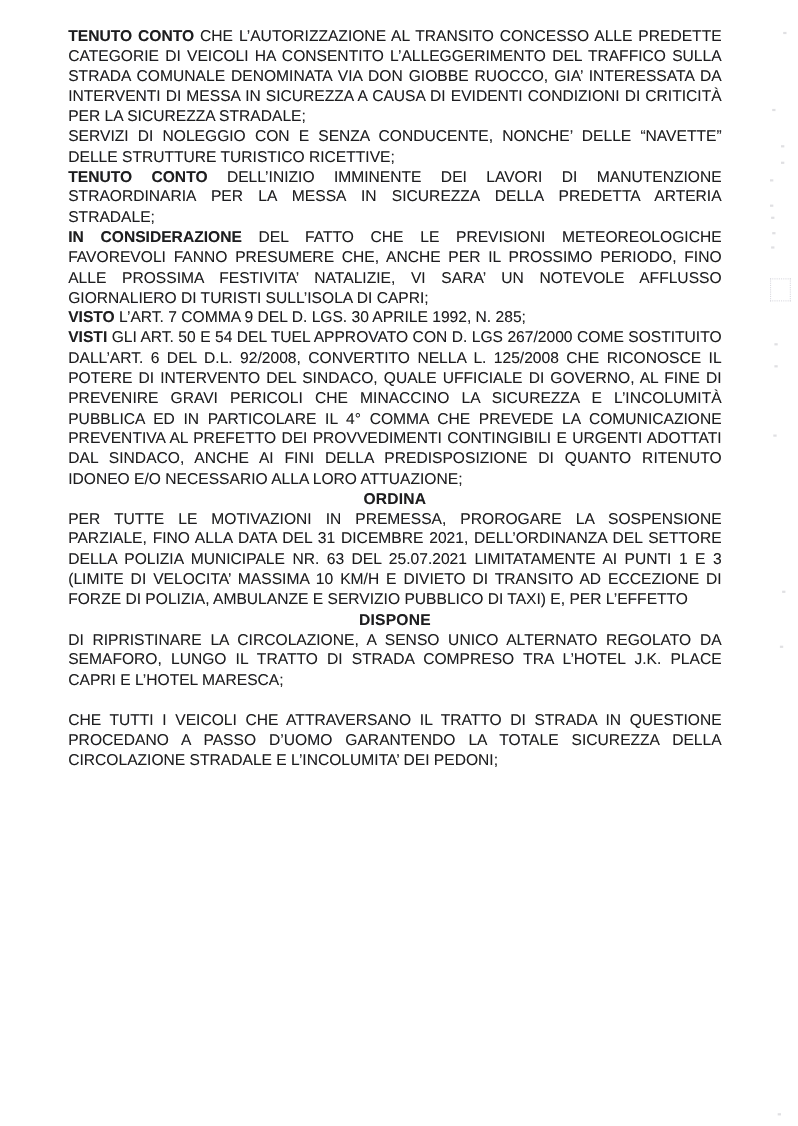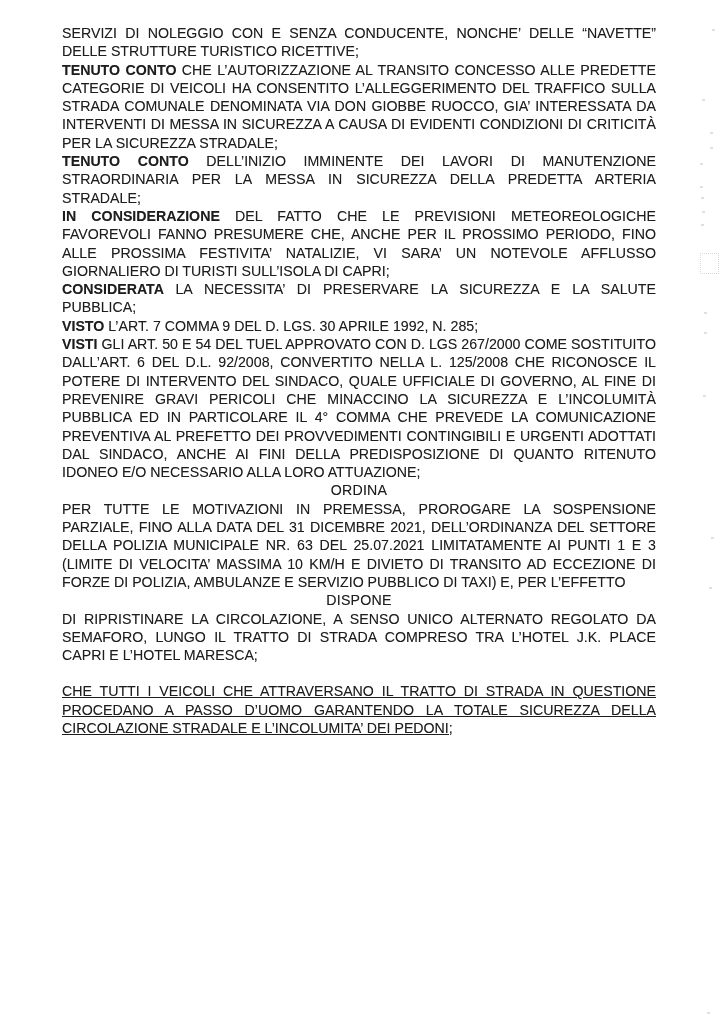--- a/index.html
+++ b/index.html
@@ -16,26 +16,26 @@
     width: 594px;
     color: #1d1d1f;
     font-size: 14.2px;
     line-height: 18.3px;
     text-align: justify;
     text-shadow: 0 0 0.4px rgba(20,20,20,0.35);
   }
   .page-text p { margin: 0; }
   .lead { font-weight: bold; }
   .doc-heading {
-    font-weight: normal;
+    font-weight: bold;
     text-align: center;
     margin: 17px 0;
     letter-spacing: 0.2px;
   }
-  .gap-top { margin-top: 18px !important; text-decoration: underline; }
+  .gap-top { margin-top: 18px !important; }
 
   
   .speck {
     position: absolute;
     width: 3px; height: 2px;
     background: #d8d8dc;
     opacity: 0.8;
   }
   .artifact-box {
     position: absolute;
@@ -43,31 +43,30 @@
     width: 17px; height: 19px;
     border: 1px dotted #d0d0d8;
     opacity: 0.8;
   }
 </style>
 </head>
 <body>
 
 <div class="page-text">
 
+  <p><span class="lead">TENUTO CONTO </span><span>CHE L’AUTORIZZAZIONE AL TRANSITO CONCESSO ALLE PREDETTE CATEGORIE DI VEICOLI HA CONSENTITO L’ALLEGGERIMENTO DEL TRAFFICO SULLA STRADA COMUNALE DENOMINATA VIA DON GIOBBE RUOCCO, GIA’ INTERESSATA DA INTERVENTI DI MESSA IN SICUREZZA A CAUSA DI EVIDENTI CONDIZIONI DI CRITICITÀ PER LA SICUREZZA STRADALE;</span></p>
+
   <p><span class="lead"></span><span>SERVIZI DI NOLEGGIO CON E SENZA CONDUCENTE, NONCHE’ DELLE “NAVETTE” DELLE STRUTTURE TURISTICO RICETTIVE;</span></p>
-
-  <p><span class="lead">TENUTO CONTO </span><span>CHE L’AUTORIZZAZIONE AL TRANSITO CONCESSO ALLE PREDETTE CATEGORIE DI VEICOLI HA CONSENTITO L’ALLEGGERIMENTO DEL TRAFFICO SULLA STRADA COMUNALE DENOMINATA VIA DON GIOBBE RUOCCO, GIA’ INTERESSATA DA INTERVENTI DI MESSA IN SICUREZZA A CAUSA DI EVIDENTI CONDIZIONI DI CRITICITÀ PER LA SICUREZZA STRADALE;</span></p>
 
   <p><span class="lead">TENUTO CONTO </span><span>DELL’INIZIO IMMINENTE DEI LAVORI DI MANUTENZIONE STRAORDINARIA PER LA MESSA IN SICUREZZA DELLA PREDETTA ARTERIA STRADALE;</span></p>
 
   <p><span class="lead">IN CONSIDERAZIONE </span><span>DEL FATTO CHE LE PREVISIONI METEOREOLOGICHE FAVOREVOLI FANNO PRESUMERE CHE, ANCHE PER IL PROSSIMO PERIODO, FINO ALLE PROSSIMA FESTIVITA’ NATALIZIE, VI SARA’ UN NOTEVOLE AFFLUSSO GIORNALIERO DI TURISTI SULL’ISOLA DI CAPRI;</span></p>
 
 
 
-  <p><span class="lead">CONSIDERATA </span><span>LA NECESSITA’ DI PRESERVARE LA SICUREZZA E LA SALUTE PUBBLICA;</span></p>
 
   <p><span class="lead">VISTO </span><span>L’ART. 7 COMMA 9 DEL D. LGS. 30 APRILE 1992, N. 285;</span></p>
 
   <p><span class="lead">VISTI </span><span>GLI ART. 50 E 54 DEL TUEL APPROVATO CON D. LGS 267/2000 COME SOSTITUITO DALL’ART. 6 DEL D.L. 92/2008, CONVERTITO NELLA L. 125/2008 CHE RICONOSCE IL POTERE DI INTERVENTO DEL SINDACO, QUALE UFFICIALE DI GOVERNO, AL FINE DI PREVENIRE GRAVI PERICOLI CHE MINACCINO LA SICUREZZA E L’INCOLUMITÀ PUBBLICA ED IN PARTICOLARE IL 4° COMMA CHE PREVEDE LA COMUNICAZIONE PREVENTIVA AL PREFETTO DEI PROVVEDIMENTI CONTINGIBILI E URGENTI ADOTTATI DAL SINDACO, ANCHE AI FINI DELLA PREDISPOSIZIONE DI QUANTO RITENUTO IDONEO E/O NECESSARIO ALLA LORO ATTUAZIONE;</span></p>
 
 
   <p class="doc-heading">ORDINA</p>
 
   <p><span>PER TUTTE LE MOTIVAZIONI IN PREMESSA, PROROGARE LA SOSPENSIONE PARZIALE, FINO ALLA DATA DEL 31 DICEMBRE 2021, DELL’ORDINANZA DEL SETTORE DELLA POLIZIA MUNICIPALE NR. 63 DEL 25.07.2021 LIMITATAMENTE AI PUNTI 1 E 3 (LIMITE DI VELOCITA’ MASSIMA 10 KM/H E DIVIETO DI TRANSITO AD ECCEZIONE DI FORZE DI POLIZIA, AMBULANZE E SERVIZIO PUBBLICO DI TAXI) E, PER L’EFFETTO</span></p>
 

